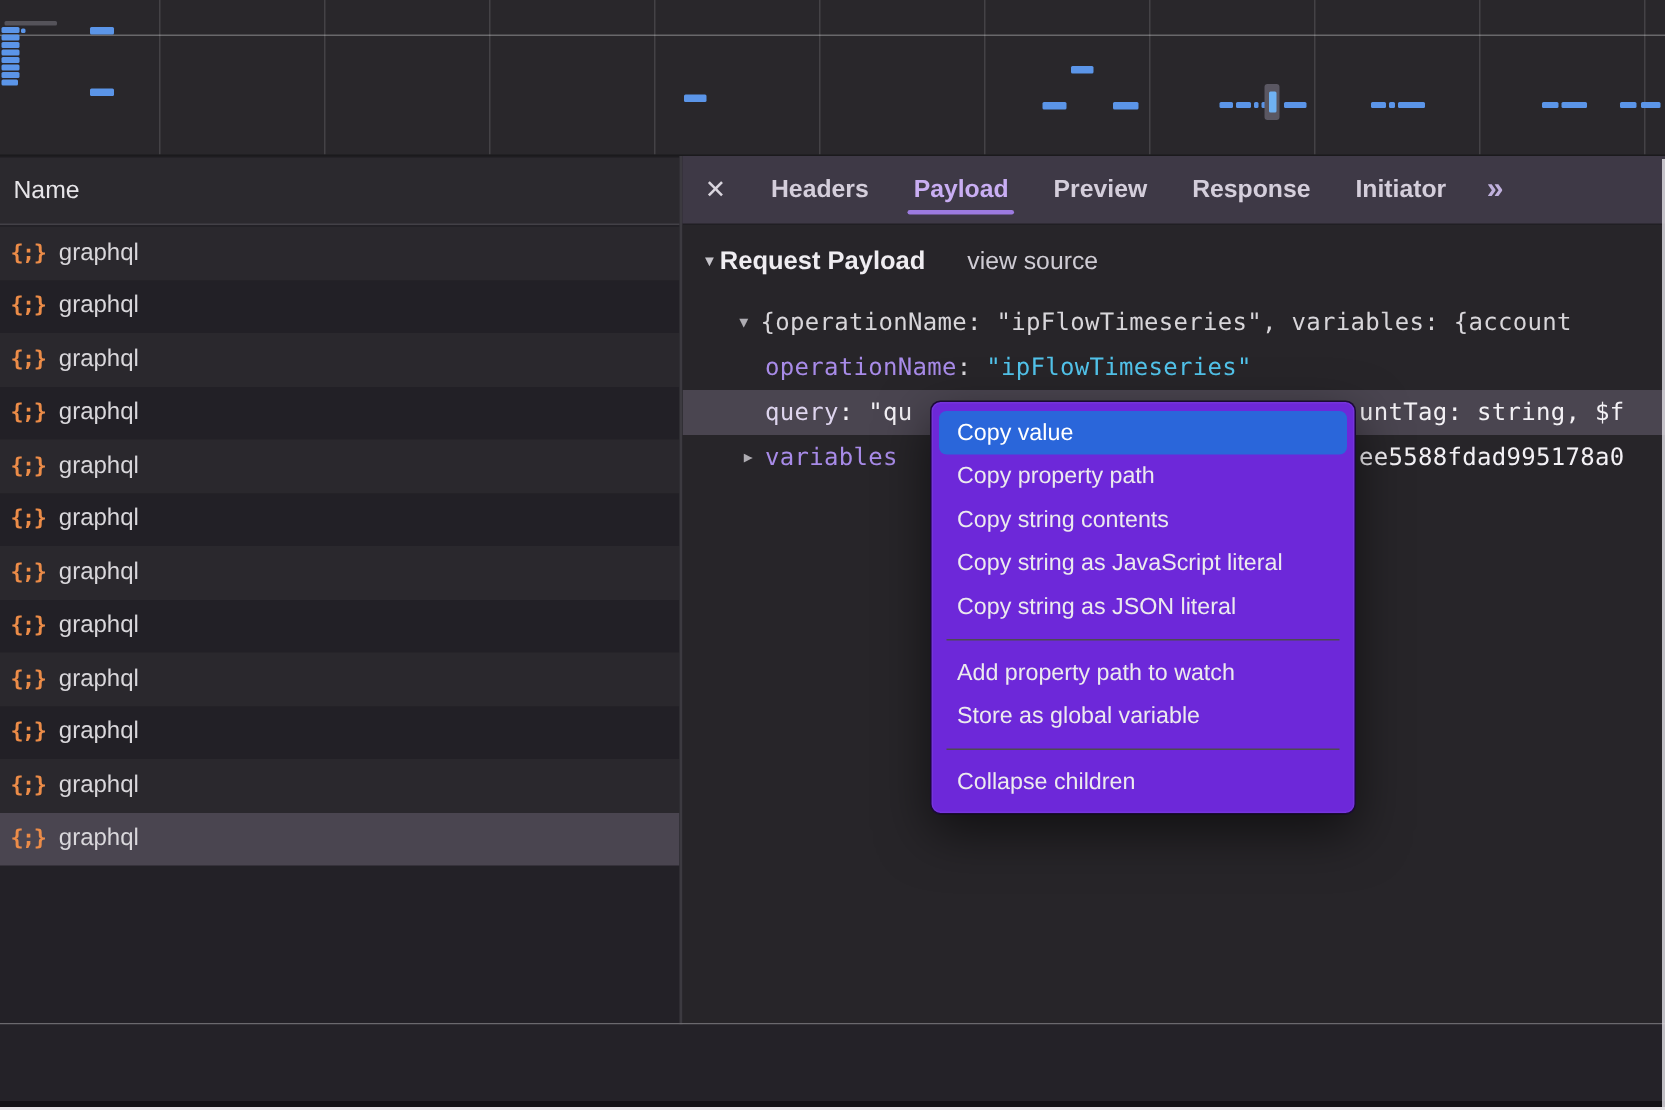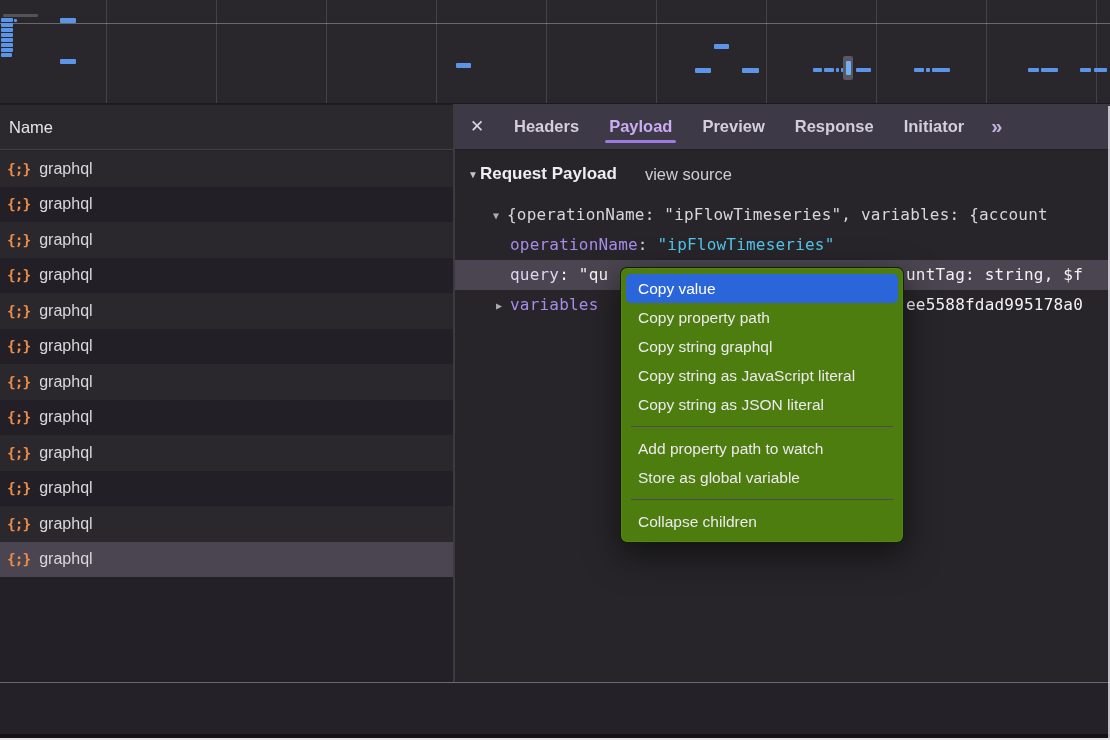--- a/index.html
+++ b/index.html
@@ -67,21 +67,21 @@
   .row-op      { top:80px; padding-left:55px; }
   .row-query   { top:110px; padding-left:55px; background:#4a4550; color:#f3f1f5; }
   .row-vars    { top:140px; padding-left:33px; }
   .k  { color:#a88be8; }
   .k-hl { color:#ded5ee; }
   .s  { color:#52c3ea; }
   .right-frag { position:absolute; left:451px; top:0; color:#f3f1f5; }
 
   
   .ctx-menu { position:absolute; left:620px; top:267px; width:284px; z-index:50;
-              background:#4d7c0f; border:1px solid rgba(0,0,0,.75); border-radius:7px;
+              background:#6d28d9; border:1px solid rgba(0,0,0,.75); border-radius:7px;
               padding:6px 0; box-shadow:0 12px 34px rgba(0,0,0,.55), inset 0 0 0 1px rgba(255,255,255,.06); }
   .ctx-item { height:29px; display:flex; align-items:center; margin:0 5px; padding-left:12px;
               border-radius:5px; font-size:15.5px; color:#eceaee; cursor:default; white-space:nowrap; }
   .ctx-item.highlighted { background:#2a66da; color:#ffffff; }
   .ctx-sep { height:1px; background:#4d4b50; margin:7px 10px; }
 
   
   .footer-line { position:absolute; left:0; top:682px; width:1110px; height:1px; background:#6b696e; }
   .footer { position:absolute; left:0; top:683px; width:1110px; height:51px; background:#242228; }
   .bottom-bar { position:absolute; left:0; top:734px; width:1110px; height:4px; background:#131216; }
@@ -217,21 +217,21 @@
     <div class="tree-row row-op mono"><span class="k">operationName</span><span>: </span><span class="s">"ipFlowTimeseries"</span></div>
 
     <div class="tree-row row-query mono"><span class="k-hl">query</span><span>: </span><span>"qu</span><span class="right-frag">untTag: string, $f</span></div>
 
     <div class="tree-row row-vars mono"><span class="tri-sm">▶</span><span class="k">variables</span><span class="right-frag">ee5588fdad995178a0</span></div>
   </div>
 
   <div class="ctx-menu">
       <div class="ctx-item highlighted">Copy value</div>
       <div class="ctx-item">Copy property path</div>
-      <div class="ctx-item">Copy string graphql</div>
+      <div class="ctx-item">Copy string contents</div>
       <div class="ctx-item">Copy string as JavaScript literal</div>
       <div class="ctx-item">Copy string as JSON literal</div>
       <div class="ctx-sep"></div>
       <div class="ctx-item">Add property path to watch</div>
       <div class="ctx-item">Store as global variable</div>
       <div class="ctx-sep"></div>
       <div class="ctx-item">Collapse children</div>
     </div>
 
   <div class="footer-line"></div>

